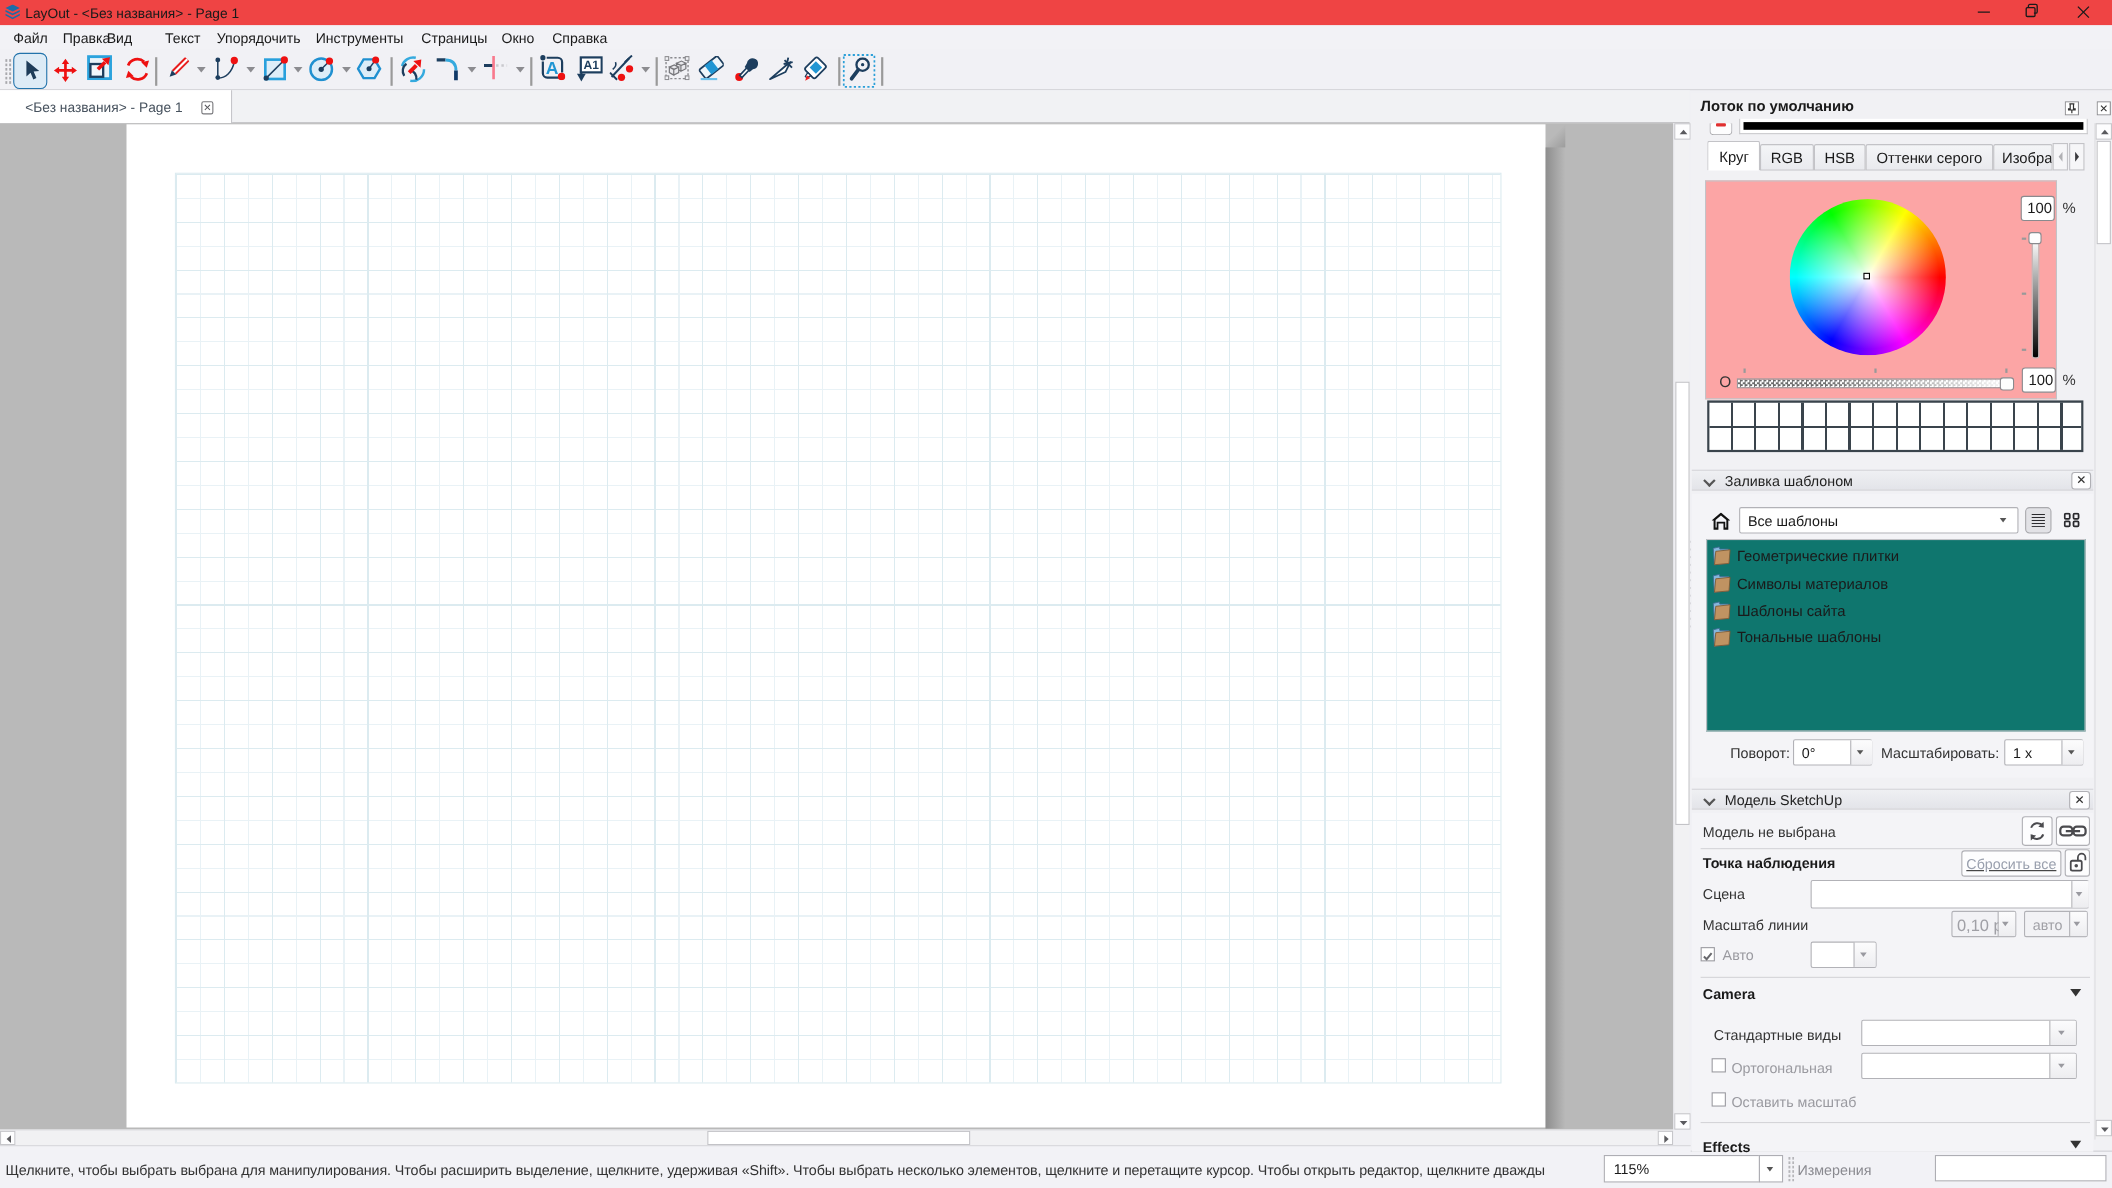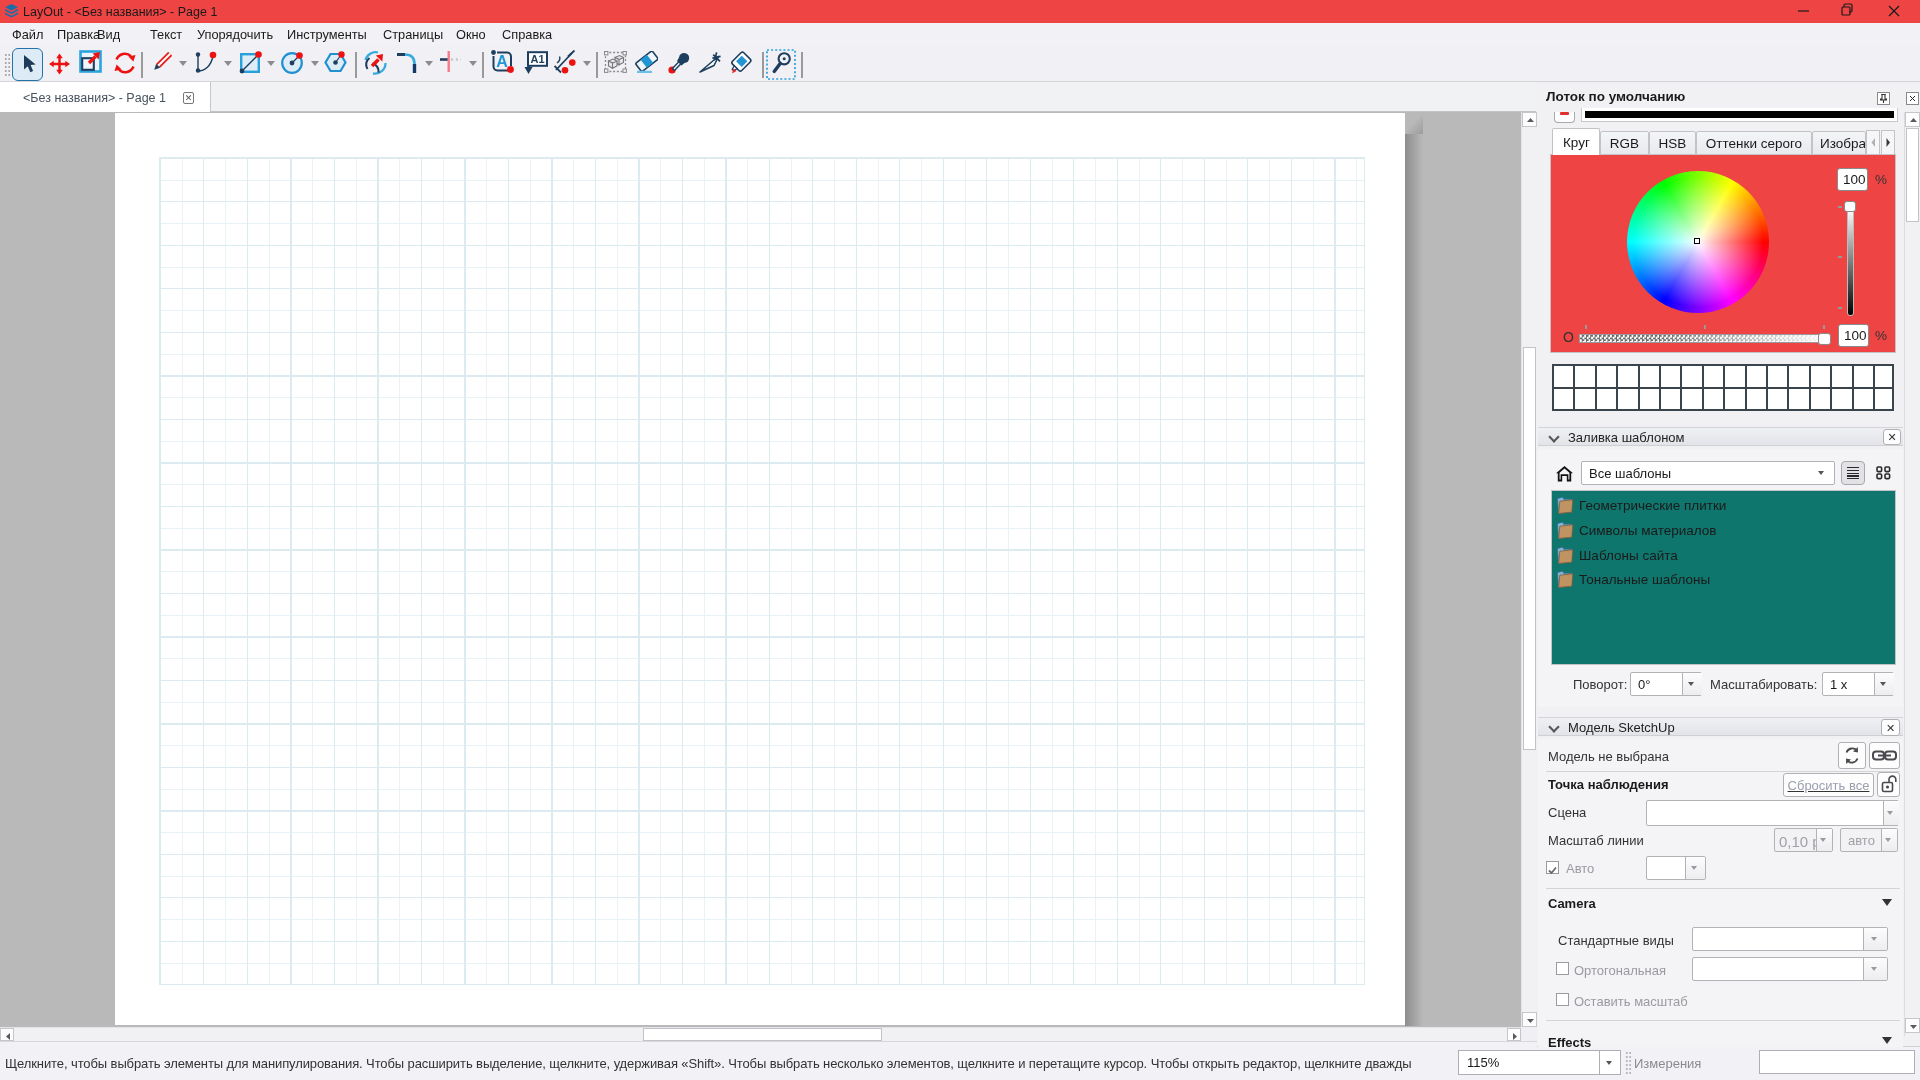--- a/index.html
+++ b/index.html
@@ -357,21 +357,21 @@
       <svg width="12" height="23">
           <path d="M8 7 L4.5 11.5 L8 16 Z" fill="#b0b0b4"></path>
         </svg>
     </div>
     <div class="abs" style="left:344px;top:45px;width:14px;height:25px;background:#f6f6f8;border:1px solid #c3c3c7">
       <svg width="12" height="23">
           <path d="M4.5 7 L8 11.5 L4.5 16 Z" fill="#3a3a3e"></path>
         </svg>
     </div>
 
-    <div class="abs" style="left:13px;top:69px;width:346px;height:199px;background:#ef4444;border:1px solid #c3c3c7;z-index:1">
+    <div class="abs" style="left:13px;top:79px;width:320px;height:199px;background:#fca5a5;border:1px solid #c3c3c7;z-index:1">
 
       <div class="abs" style="left:75.5px;top:15.8px;width:142px;height:142px;border-radius:50%;
         background:radial-gradient(circle closest-side, #ffffff 0%, rgba(255,255,255,0.78) 18%, rgba(255,255,255,0) 92%),
         conic-gradient(from 90deg, #f00, #f0f, #00f, #0ff, #0f0, #ff0, #f00);"></div>
       <div class="abs" style="left:143px;top:83px;width:6px;height:6px;background:#fff;border:1.4px solid #000"></div>
 
       <div class="whitebox" style="left:286px;top:13px;width:31px;height:23px;border-radius:3px;border-color:#8a8a8e">
         <div style="position:absolute;left:5px;top:3px;font-size:13.5px;color:#1a1a1a">100</div>
       </div>
       <div class="abs" style="left:324px;top:17px;font-size:13.5px;color:#333">%</div>
@@ -564,21 +564,21 @@
     <div class="sbthumb" style="left:1px;top:16px;width:13px;height:94px"></div>
     <div class="sbbtn" style="left:0;top:906px;width:15px;height:15px">
       <svg width="15" height="15">
           <path d="M4 6 L7.5 10 L11 6 Z" fill="#5a5a5e"></path>
         </svg>
     </div>
   </div>
 </div>
 
 <div id="statusbar" class="abs">
-  <div id="statustext">Щелкните, чтобы выбрать элементы для манипулирования. Чтобы расширить выделение, щелкните, удерживая «Shift». Чтобы выбрать несколько элементов, щелкните и перетащите курсор. Чтобы открыть редактор, щелкните дважды</div>
+  <div id="statustext">Щелкните, чтобы выбрать выбрана для манипулирования. Чтобы расширить выделение, щелкните, удерживая «Shift». Чтобы выбрать несколько элементов, щелкните и перетащите курсор. Чтобы открыть редактор, щелкните дважды</div>
   <div class="whitebox" style="left:1458px;top:8px;width:142px;height:25px">
     <div style="position:absolute;left:8px;top:4px;font-size:13px;color:#1a1a1a">115%</div>
   </div>
   <div class="whitebox" style="left:1599px;top:8px;width:22px;height:25px">
     <div class="cdar" style="left:6px;top:10px"></div>
   </div>
   <div class="abs" style="left:1625px;top:9px;width:6px;height:23px;
     background-image:radial-gradient(circle, #b5b5b9 1px, transparent 1.2px); background-size:3.5px 4px;"></div>
   <div class="glabel" style="left:1634px;top:14px;color:#8a8a90">Измерения</div>
   <div class="whitebox" style="left:1759px;top:8px;width:156px;height:24px"></div>

